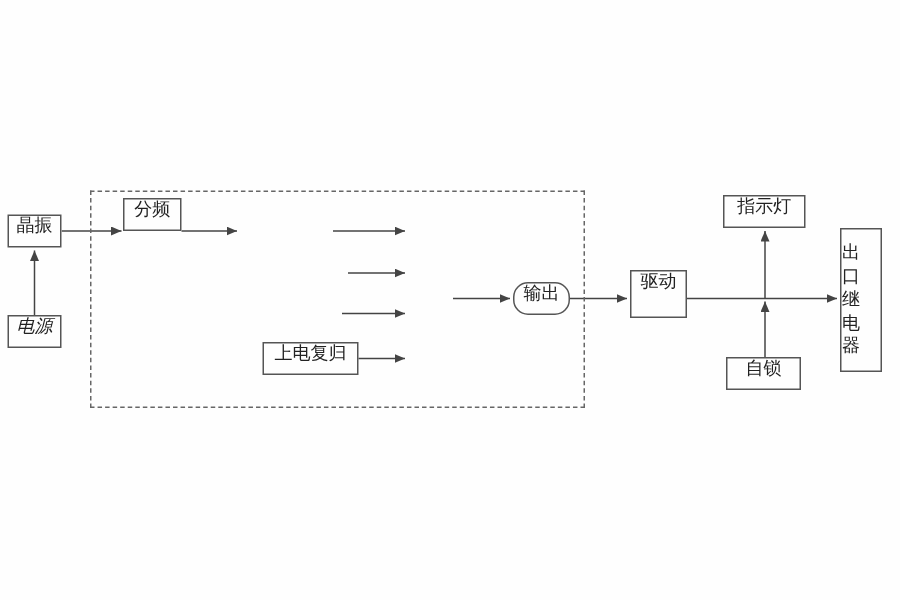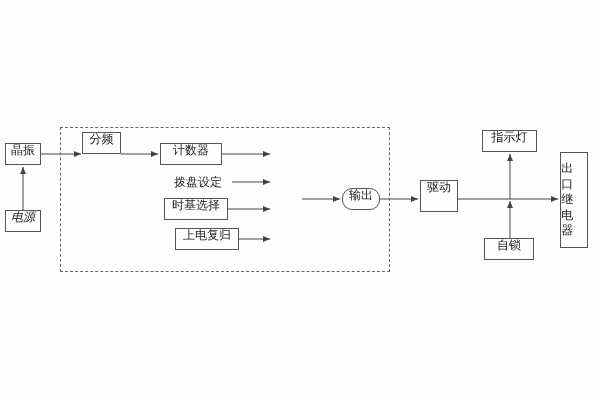--- a/index.html
+++ b/index.html
@@ -97,31 +97,22 @@
   </div>
 
   <div class="box" style="left:5px; top:210px; width:36px; height:22px;font-style:italic;">
     <span>电源</span>
   </div>
 
   <div class="box" style="left:82px; top:132px; width:39px; height:22px;">
     <span>分频</span>
   </div>
 
-  <div class="box" style="left:160px; top:143px; width:62px; height:22px;">
-    <span>计数器</span>
-  </div>
 
-  <div class="label" style="left:166px; top:173px; width:64px; height:18px;">
-    <span>拨盘设定</span>
-  </div>
 
-  <div class="box" style="left:164px; top:198px; width:64px; height:22px;">
-    <span>时基选择</span>
-  </div>
 
   <div class="box" style="left:175px; top:228px; width:64px; height:22px;">
     <span>上电复归</span>
   </div>
 
 
   <div class="box" style="left:342px; top:188px; width:38px; height:22px;border-radius:10px;">
     <span>输出</span>
   </div>
 

